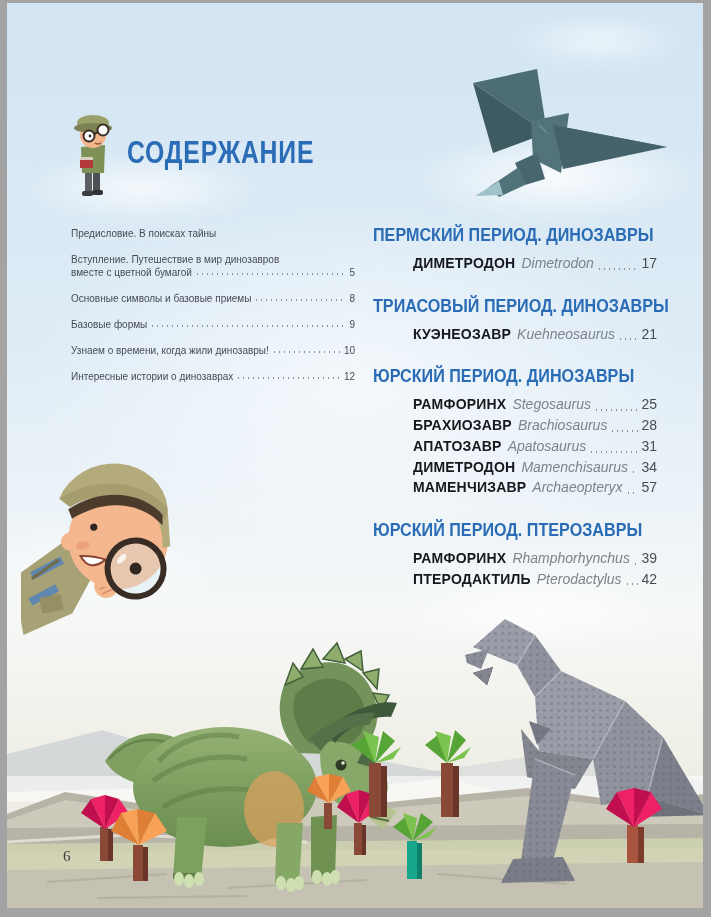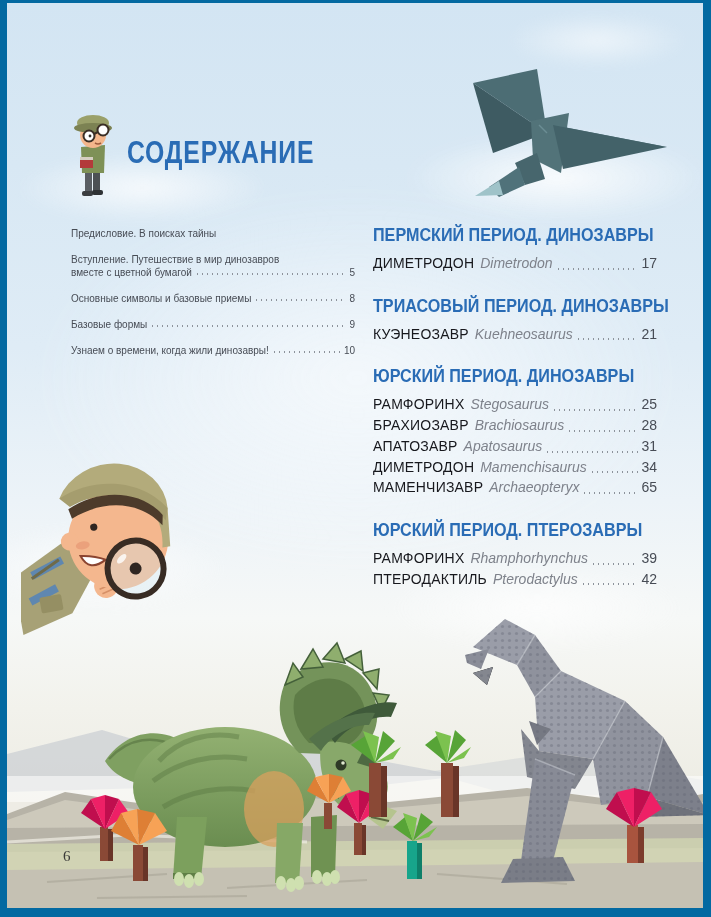--- a/index.html
+++ b/index.html
@@ -1,17 +1,17 @@
 <!DOCTYPE html>
 <html><head>
 <meta charset="utf-8">
 <style>
   html,body{margin:0;padding:0;}
   body{font-family:"Liberation Sans", sans-serif; background:#222;}
-  .frame{position:relative;width:711px;height:917px;background:#0369a1;overflow:hidden;}
+  .frame{position:relative;width:711px;height:917px;background:#a3a3a3;overflow:hidden;}
   .page{position:absolute;left:7px;top:3px;right:8px;bottom:9px;overflow:hidden;
     background:linear-gradient(180deg,#d3e5f3 0%,#d8e8f4 18%,#dfecf6 38%,#ecf3f8 55%,#f6f8f7 68%,#f2f2ec 78%,#e7e5d9 100%);}
   .cloud{position:absolute;border-radius:50%;filter:blur(6px);
     background:radial-gradient(closest-side,rgba(255,255,255,.95),rgba(255,255,255,0));}
   .glow{position:absolute;filter:blur(18px);background:radial-gradient(closest-side,rgba(255,255,255,.8),rgba(255,255,255,0));}
 
   
   .title-wrap{position:absolute;left:120px;top:132px;}
   .title{display:inline-block;color:#2a6cb5;font-weight:700;font-size:31px;letter-spacing:1px;
     transform:scaleX(.8);transform-origin:left center;white-space:nowrap;}
@@ -27,21 +27,21 @@
     background-image:radial-gradient(circle,#8d939b 0.9px,rgba(0,0,0,0) 1px);
     background-size:5px 4px;background-repeat:repeat-x;background-position:left bottom 3px;}
   .pg{flex:0 0 auto;white-space:nowrap;}
 
   
   .toc-right{position:absolute;left:366px;top:221px;width:284px;font-size:14px;}
   .rsection{margin-bottom:21px;}
   .rheader{color:#2a6cb5;font-weight:700;font-size:19px;white-space:nowrap;
     transform:scaleX(.85);transform-origin:left center;margin-bottom:7px;}
   .ritem{display:flex;align-items:flex-end;line-height:1.48;color:#474c55;}
-  .dname{font-weight:400;color:#17181d;white-space:nowrap;letter-spacing:.2px;}
+  .dname{font-weight:700;color:#17181d;white-space:nowrap;letter-spacing:.2px;margin-left:40px;}
   .dlatin{font-style:italic;color:#7e828b;margin-left:6px;white-space:nowrap;}
 
   .pagenum{position:absolute;left:56px;top:845px;font-family:"Liberation Serif",serif;font-size:15px;color:#3a3a38;}
 
   .ill{position:absolute;}
   svg{display:block;}
 </style>
 </head>
 <body>
 
@@ -118,20 +118,28 @@
           </div>
     </div>
     <div class="lentry">
 
       <div class="row">
             <span class="t">Узнаем о времени, когда жили динозавры!</span>
             <span class="leader"></span>
             <span class="pg">10</span>
           </div>
     </div>
+    <div class="lentry">
+
+      <div class="row">
+            <span class="t">Интересные истории о динозаврах</span>
+            <span class="leader"></span>
+            <span class="pg">12</span>
+          </div>
+    </div>
   </div>
 
   <div class="toc-right">
 
     <div class="rsection">
       <div class="rheader">ПЕРМСКИЙ ПЕРИОД. ДИНОЗАВРЫ</div>
       <div class="ritem">
             <span class="dname">ДИМЕТРОДОН</span>
             <span class="dlatin">Dimetrodon</span>
             <span class="leader"></span>
@@ -172,21 +180,21 @@
       <div class="ritem">
             <span class="dname">ДИМЕТРОДОН</span>
             <span class="dlatin">Mamenchisaurus</span>
             <span class="leader"></span>
             <span class="pg">34</span>
           </div>
       <div class="ritem">
             <span class="dname">МАМЕНЧИЗАВР</span>
             <span class="dlatin">Archaeopteryx</span>
             <span class="leader"></span>
-            <span class="pg">65</span>
+            <span class="pg">57</span>
           </div>
     </div>
 
     <div class="rsection">
       <div class="rheader">ЮРСКИЙ ПЕРИОД. ПТЕРОЗАВРЫ</div>
       <div class="ritem">
             <span class="dname">РАМФОРИНХ</span>
             <span class="dlatin">Rhamphorhynchus</span>
             <span class="leader"></span>
             <span class="pg">39</span>

